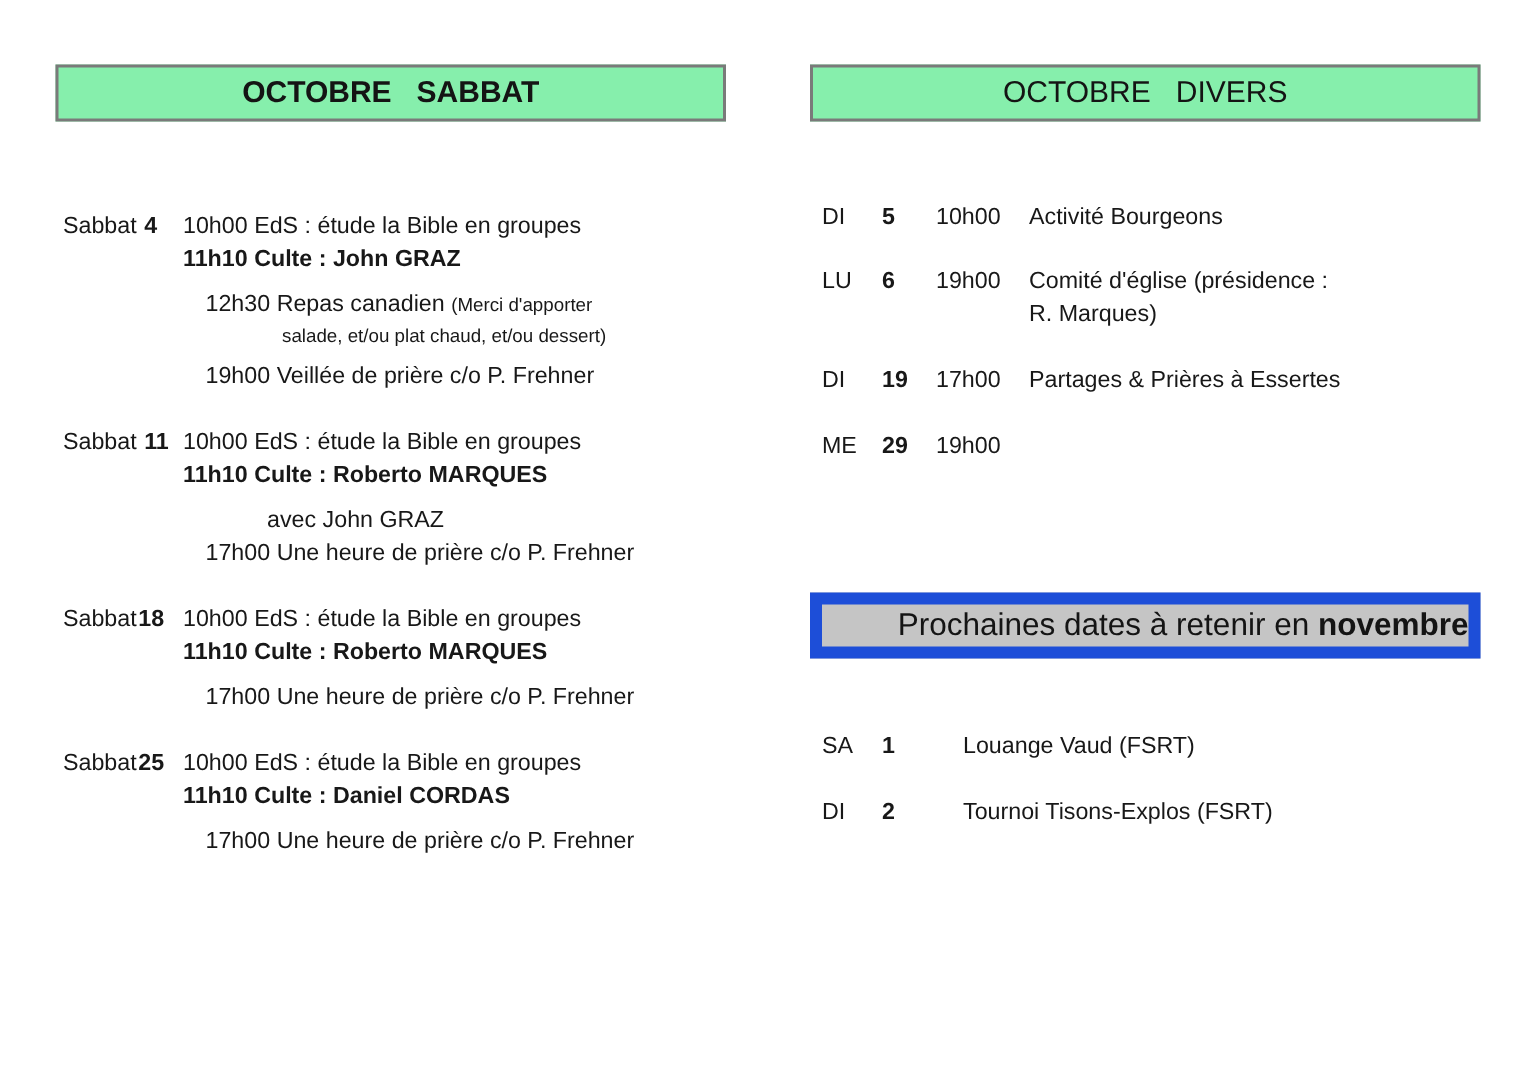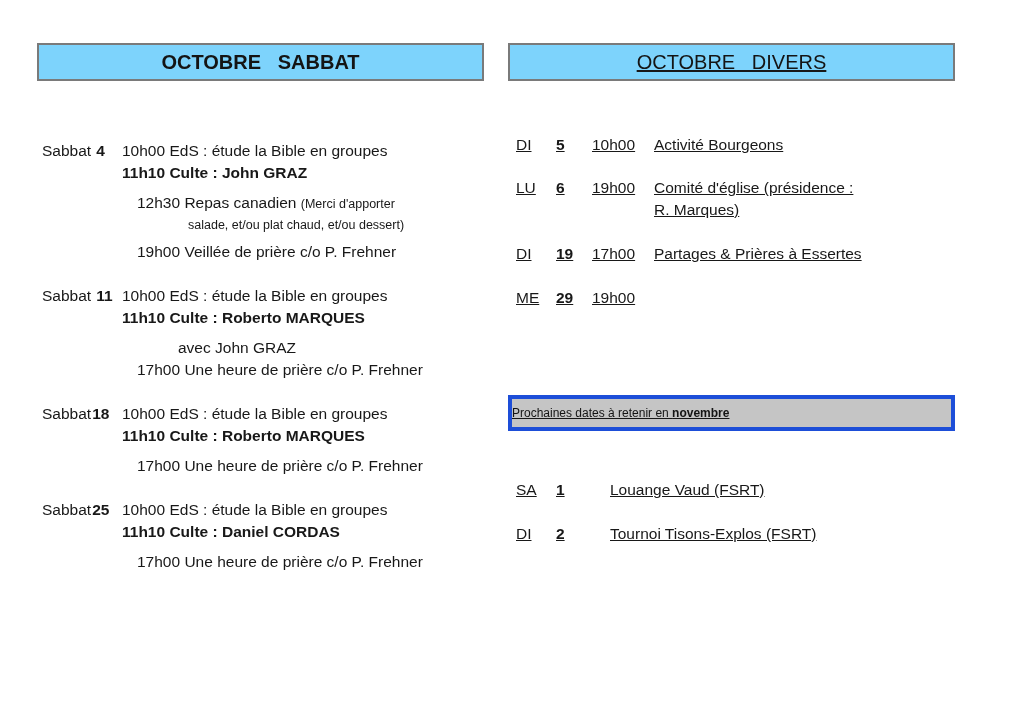--- a/index.html
+++ b/index.html
@@ -6,26 +6,26 @@
   html,body { width:1024px; height:724px; background:#ffffff; overflow:hidden; }
   body {
     font-family:"Liberation Sans","DejaVu Sans",sans-serif;
     color:#181818;
     position:relative;
     font-size:15.5px;
     line-height:22px;
   }
   .col { position:absolute; top:43px; }
   .col-left  { left:37px;  width:447px; }
-  .col-right { left:508px; width:447px;text-decoration:underline; }
+  .col-right { left:540px; width:447px; }
 
   .hdr {
     height:38px;
     border:2px solid #7a7a7a;
-    background:#7dd3fc;
+    background:#86efac;
     display:flex; align-items:center; justify-content:center;
     font-size:20px;
     white-space:pre;
     color:#141414;
   }
   .hdr-bold { font-weight:bold; }
 
   
   .entries { margin-top:59px; }
   .entry { display:grid; grid-template-columns:85px 1fr; margin-top:22px; }
@@ -52,25 +52,25 @@
     padding-left:8px;
     margin-top:22px;
   }
   .rrow-first { margin-top:53px; }
   .rrow-2 { margin-top:21px; }
   .rnum { font-weight:bold; }
   .rtext { white-space:pre-line; }
 
   .sub-hdr {
     margin-top:86px;
-    border:4px solid #1d4ed8;
+    border:8px solid #1d4ed8;
     background:#c5c5c5;
-    text-align:left;
+    text-align:right;
     padding:3px 0;
-    font-size:12px;
+    font-size:21px;
     color:#141414;
   }
   .sub-bold { font-weight:bold; }
 
   .nov-rows { }
   .nov-row {
     display:grid;
     grid-template-columns:40px 36px 1fr;
     padding-left:8px;
     margin-top:22px;

